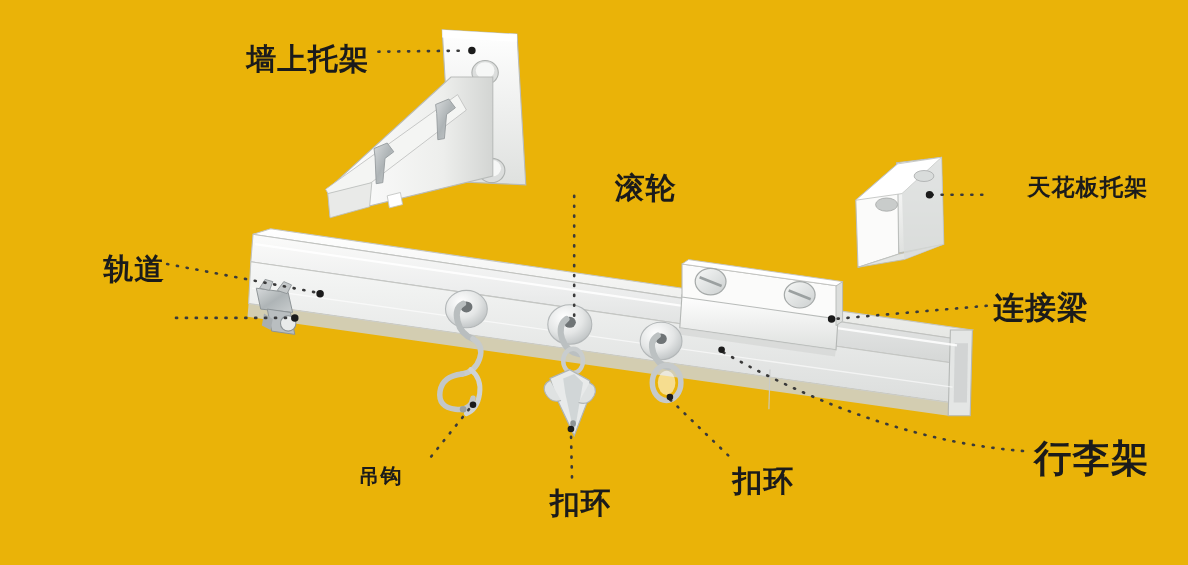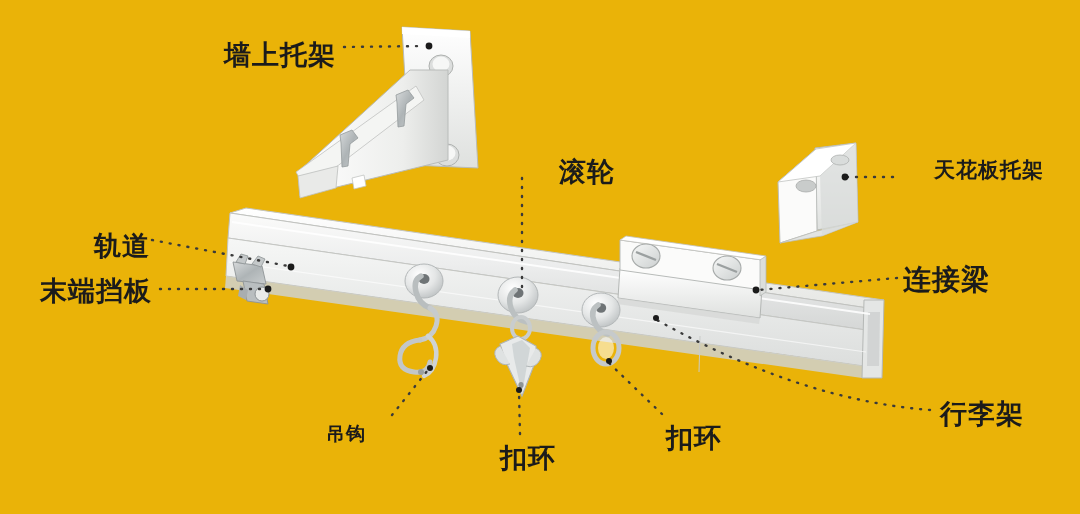--- a/index.html
+++ b/index.html
@@ -200,25 +200,24 @@
   </svg>
 
   <div class="lbl" style="left:224px;top:41px;font-size:27px;">墙上托架</div>
 
   <div class="lbl" style="left:511px;top:158px;font-size:27px;margin-left:48px;">滚轮</div>
 
   <div class="lbl" style="left:914px;top:160px;font-size:21px;margin-left:20px;">天花板托架</div>
 
   <div class="lbl" style="left:94px;top:232px;font-size:27px;text-align:right;">轨道</div>
 
-  <div class="lbl" style="left:40px;top:277px;font-size:27px;">末端挡板</div>
 
   <div class="lbl" style="left:903px;top:266px;font-size:28px;">连接梁</div>
 
   <div class="lbl" style="left:326px;top:424px;font-size:19px;">吊钩</div>
 
   <div class="lbl" style="left:500px;top:444px;font-size:27px;">扣环</div>
 
   <div class="lbl" style="left:666px;top:424px;font-size:27px;">扣环</div>
 
-  <div class="lbl" style="left:940px;top:400px;font-size:27px;">行李架</div>
+  <div class="lbl" style="left:940px;top:400px;font-size:34px;">行李架</div>
 
 </div>
 
 </body></html>

